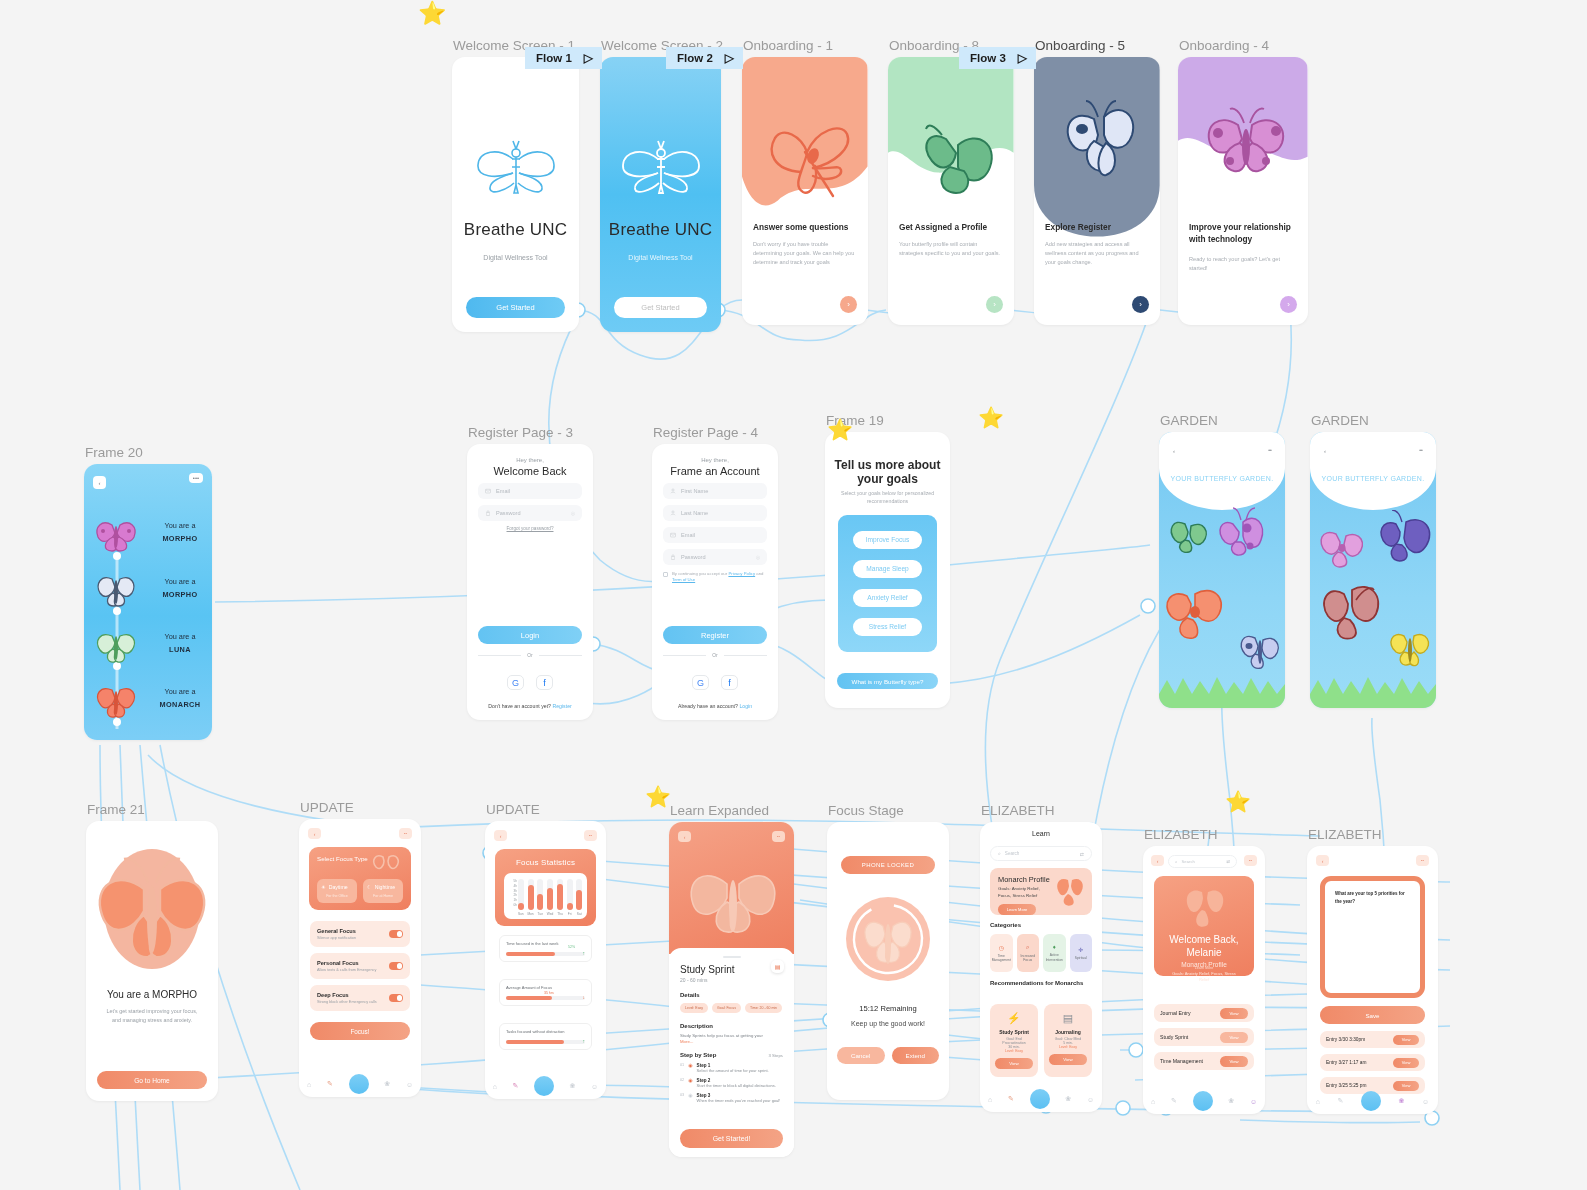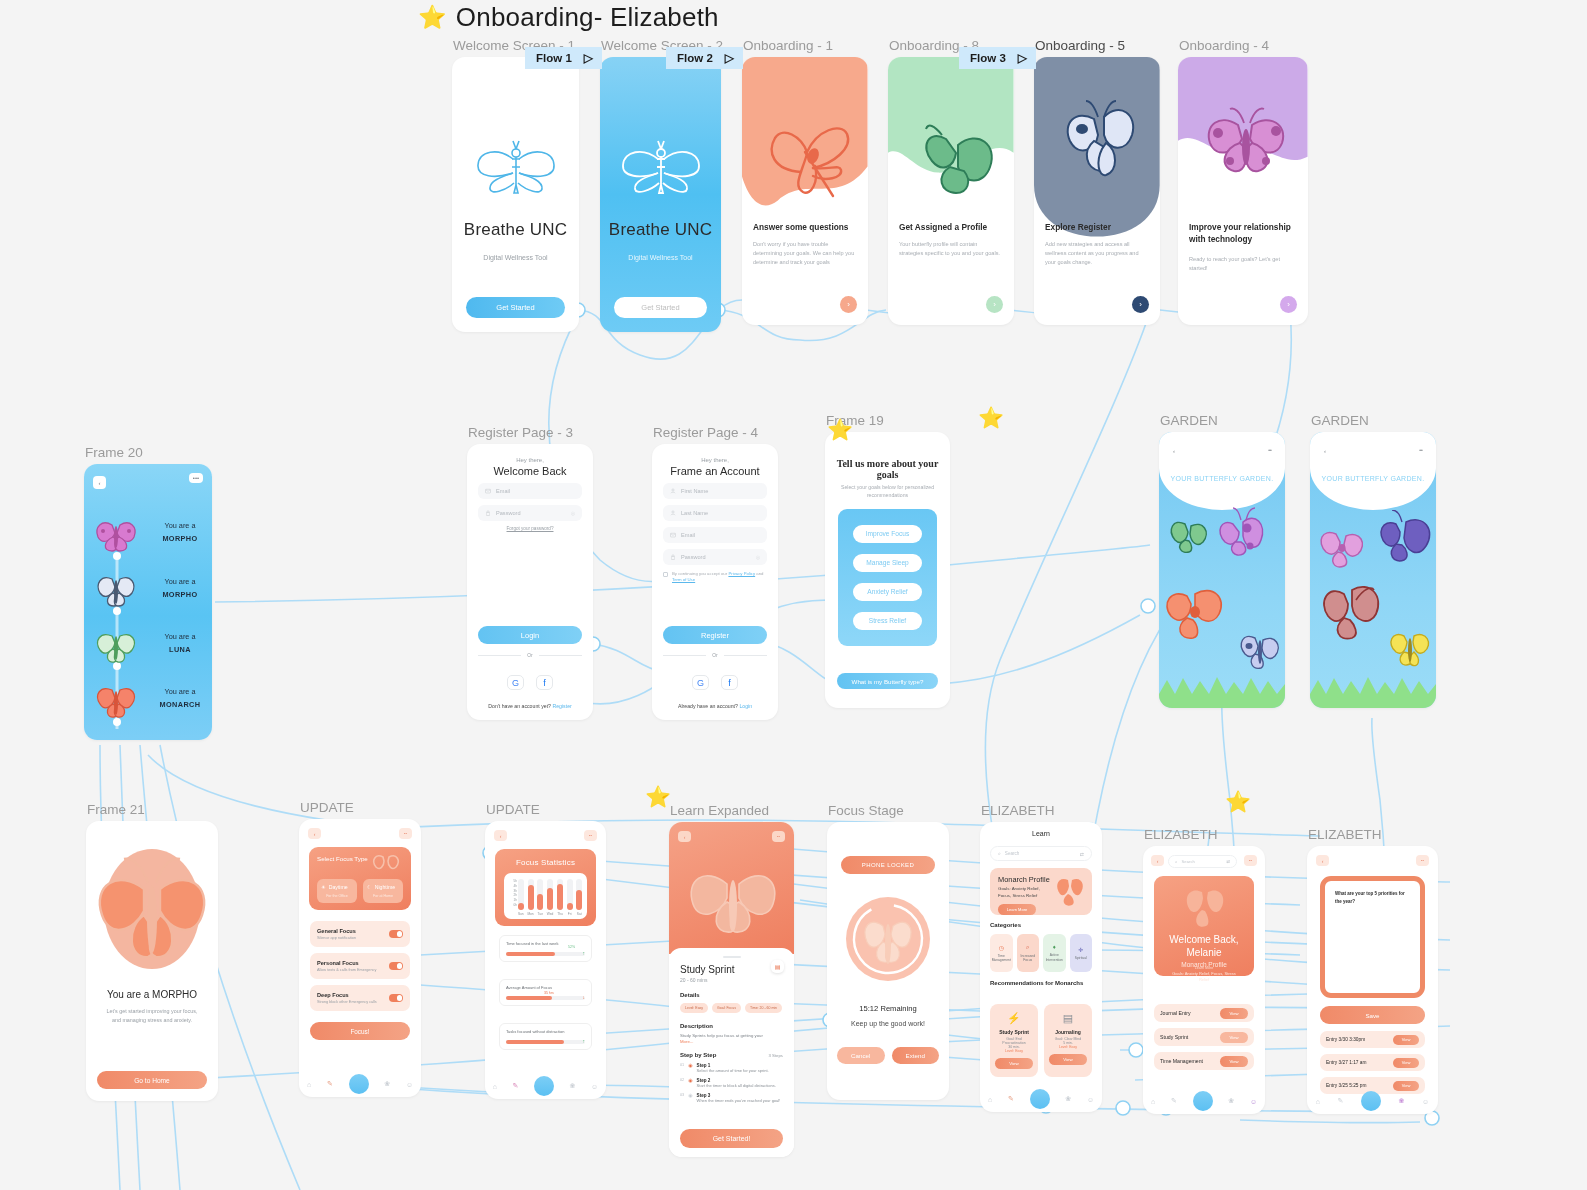--- a/index.html
+++ b/index.html
@@ -95,21 +95,21 @@
   .or-row .or { font-size: 4.8px; color: #9aa0a6; }
   .socials { position: absolute; left: 0; right: 0; bottom: 30px;
              display: flex; justify-content: center; gap: 12px; }
   .soc { width: 17px; height: 15px; border: .7px solid #e6e9ec; border-radius: 5px;
          display: flex; align-items: center; justify-content: center; font-size: 9px; }
   .bottom-note { position: absolute; left: 0; right: 0; bottom: 11px; text-align: center;
                  font-size: 5.2px; color: #4a4a4a; }
   .bottom-note a { color: #5bb8ec; }
 
   
-  .g-title { text-align: center; font-size: 10px; font-weight: bold; color: #2b2b2b; margin-top: 26px; font-family: Liberation Serif, serif; }
+  .g-title { text-align: center; font-size: 12px; font-weight: bold; color: #2b2b2b; margin-top: 26px; }
   .g-sub { text-align: center; font-size: 5.2px; color: #a8adb3; margin-top: 3px; line-height: 1.6; }
   .g-panel { margin: 9px 13px 0; background: linear-gradient(180deg,#69c7f4,#8ed7f8);
              border-radius: 9px; padding: 16px 15px; display: flex; flex-direction: column; gap: 11px; }
   .g-opt { height: 18px; background: #fff; border-radius: 9px; display: flex;
            align-items: center; justify-content: center; font-size: 6.6px; color: #7ecbf2; }
   .g-cta { position: absolute; left: 12px; right: 12px; bottom: 19px; height: 16px;
            border-radius: 8px; background: linear-gradient(90deg,#63c3f2,#8ad4f7);
            color: #fff; font-size: 6.2px; display: flex; align-items: center; justify-content: center; }
 
   
@@ -182,21 +182,20 @@
 
   .big-star { position: absolute; font-size: 21px; z-index: 30; }
 </style>
 </head>
 <body>
 
 <div id="board">
 
   <div class="board-title">
     <span class="star">⭐</span>
-    <span>Onboarding- Elizabeth</span>
   </div>
 
   <svg id="wires" width="1587" height="1190">
     <g>
       <path class="wire" d="M578,310 C610,312 600,340 640,355 C700,378 700,300 742,300"></path>
       <path class="wire" d="M718,310 C760,312 760,340 800,340 C850,345 860,312 886,310"></path>
       <path class="wire" d="M866,310 C900,315 940,318 990,312"></path>
       <path class="wire" d="M1010,310 C1060,316 1100,318 1140,310"></path>
       <path class="wire" d="M1160,310 C1210,316 1250,316 1285,310"></path>
       <path class="wire" d="M578,315 C520,420 560,520 600,560 C660,610 700,560 742,540"></path>

